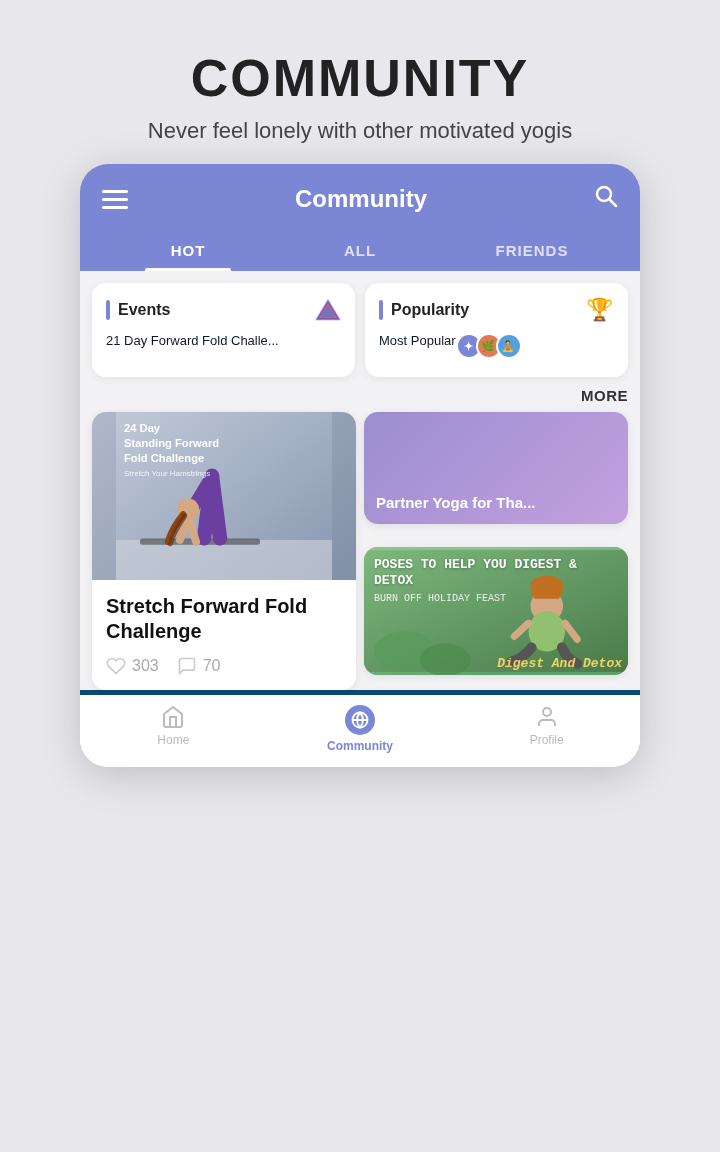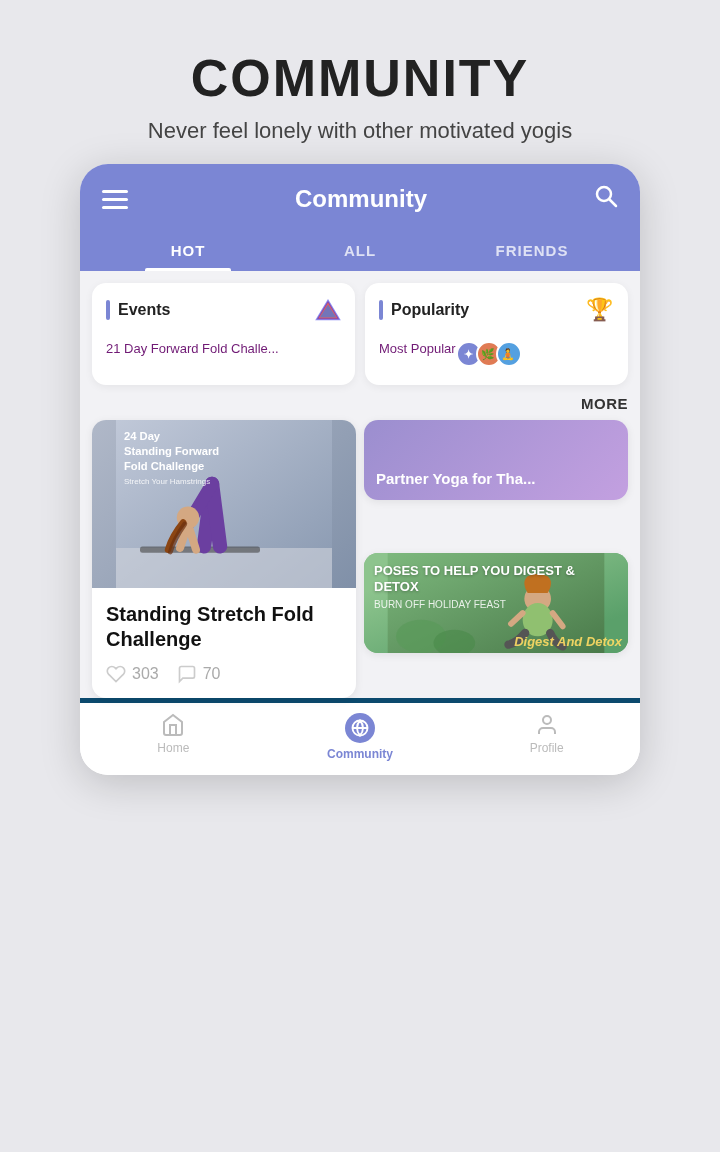--- a/index.html
+++ b/index.html
@@ -120,21 +120,21 @@
       background: #fff;
       border-radius: 14px;
       flex: 1;
       padding: 14px 14px 18px;
       box-shadow: 0 2px 8px rgba(0,0,0,0.06);
     }
     .card-small-header {
       display: flex;
       align-items: center;
       justify-content: space-between;
-      margin-bottom: 18px;
+      margin-bottom: 10px;
     }
     .card-label {
       display: flex;
       align-items: center;
       gap: 8px;
       font-size: 16px;
       font-weight: 700;
       color: #222;
     }
     .card-accent-bar {
@@ -145,21 +145,21 @@
     }
     .card-icon-trophy {
       font-size: 22px;
     }
     .card-icon-vmark {
       width: 26px;
       height: 26px;
     }
     .card-sub {
       font-size: 13px;
-      color: #701a75;
+      color: #0f172a;
     }
     .card-sub-row {
       display: flex;
       align-items: flex-start;
       gap: 0;
     }
     .avatar-stack {
       display: flex;
     }
     .avatar-circle {
@@ -243,36 +243,37 @@
     }
 
     .media-card-right {
       border-radius: 14px;
       overflow: hidden;
       box-shadow: 0 2px 8px rgba(0,0,0,0.08);
       position: relative;
     }
     .media-card-right.purple-card {
       background: linear-gradient(135deg, #9b8ecf 0%, #c3a0e0 100%);
-      height: 80px;
+      height: 112px;
       display: flex;
       align-items: flex-end;
       padding: 12px;
     }
     .media-card-right.purple-card .card-overlay-title {
       color: #fff;
       font-size: 15px;
       font-weight: 700;
       line-height: 1.3;
     }
     .media-card-right.green-card {
       background: linear-gradient(135deg, #7db87d 0%, #4a9e5c 100%);
-      height: 100px;
+      height: 128px;
       position: relative;
       overflow: hidden;
+      font-family: Liberation Mono, monospace;
     }
     .green-card-image {
       width: 100%;
       height: 100%;
       background: linear-gradient(160deg, #8dc48d 20%, #5aa06a 80%);
       position: relative;
     }
     .green-card-overlay {
       position: absolute;
       top: 0; left: 0; right: 0; bottom: 0;
@@ -452,21 +453,21 @@
             <path d="M 84 128 Q 70 145 65 162" stroke="#8b4513" stroke-width="8" fill="none" stroke-linecap="round"></path>
             <path d="M 86 130 Q 72 150 68 165" stroke="#6b3010" stroke-width="6" fill="none" stroke-linecap="round" opacity="0.7"></path>
 
             <text x="10" y="25" fill="white" font-size="14" font-weight="900" font-family="sans-serif">24 Day</text>
             <text x="10" y="44" fill="white" font-size="14" font-weight="900" font-family="sans-serif">Standing Forward</text>
             <text x="10" y="63" fill="white" font-size="14" font-weight="900" font-family="sans-serif">Fold Challenge</text>
             <text x="10" y="80" fill="rgba(255,255,255,0.85)" font-size="10" font-family="sans-serif">Stretch Your Hamstrings</text>
           </svg>
         </div>
         <div class="card-body">
-          <div class="card-title">Standing Stretch Fold Challenge</div>
+          <div class="card-title">Stretch Forward Fold Challenge</div>
           <div class="card-meta">
             <div class="card-meta-item">
               <svg width="20" height="20" viewBox="0 0 24 24" fill="none" stroke="#ccc" stroke-width="2">
                 <path d="M20.84 4.61a5.5 5.5 0 0 0-7.78 0L12 5.67l-1.06-1.06a5.5 5.5 0 0 0-7.78 7.78l1.06 1.06L12 21.23l7.78-7.78 1.06-1.06a5.5 5.5 0 0 0 0-7.78z"></path>
               </svg>
               <span class="card-meta-num">303</span>
             </div>
             <div class="card-meta-item">
               <svg width="20" height="20" viewBox="0 0 24 24" fill="none" stroke="#ccc" stroke-width="2">
                 <path d="M21 15a2 2 0 0 1-2 2H7l-4 4V5a2 2 0 0 1 2-2h14a2 2 0 0 1 2 2z"></path>

